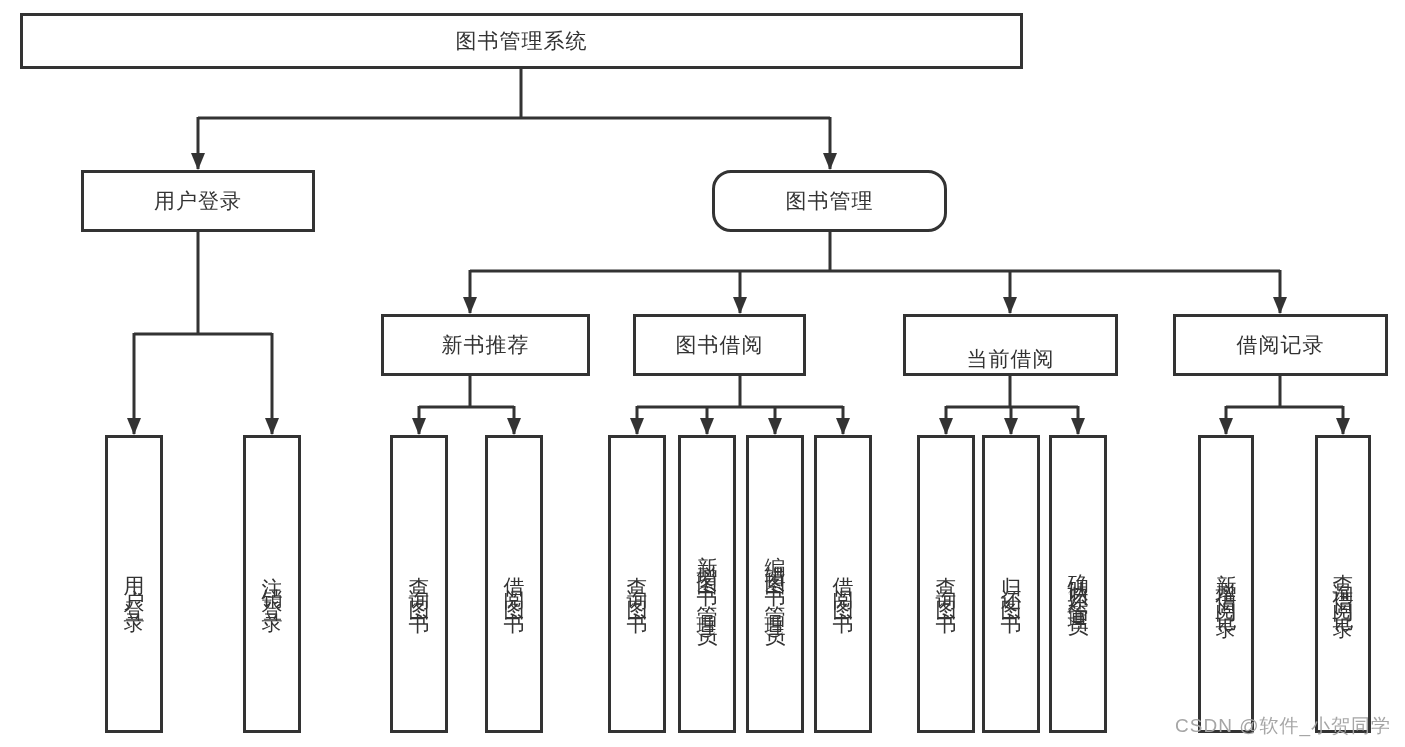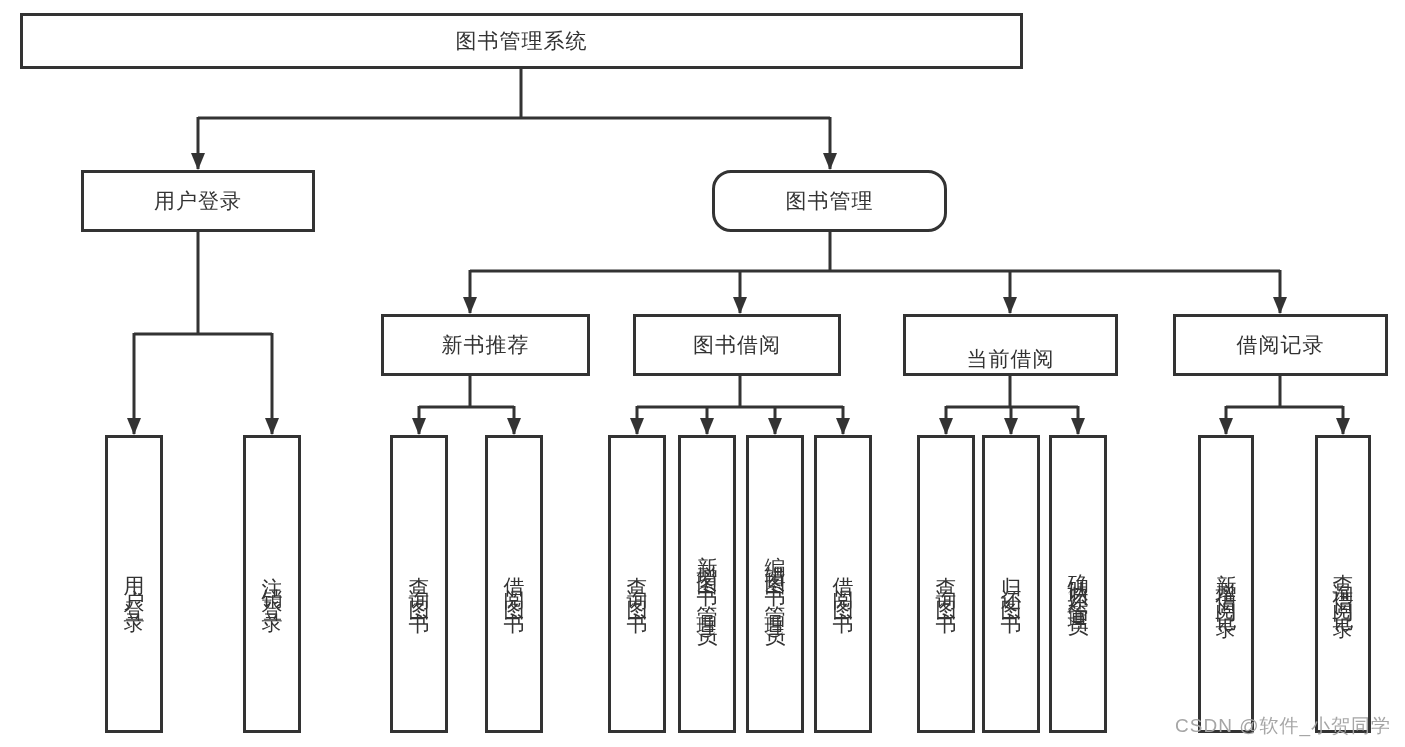--- a/index.html
+++ b/index.html
@@ -122,21 +122,21 @@
   <div class="node" style="left:81px; top:170px; width:234px; height:62px;">
     <span class="hlabel">用户登录</span>
   </div>
   <div class="node" style="left:712px; top:170px; width:235px; height:62px;border-radius:19px;">
     <span class="hlabel">图书管理</span>
   </div>
 
   <div class="node" style="left:363px; top:314px; width:209px; height:62px;margin-left:18px;">
     <span class="hlabel">新书推荐</span>
   </div>
-  <div class="node" style="left:633px; top:314px; width:208px; height:62px;">
+  <div class="node" style="left:633px; top:314px; width:173px; height:62px;">
     <span class="hlabel">图书借阅</span>
   </div>
   <div class="node" style="left:903px; top:314px; width:215px; height:62px;align-items:flex-end;">
     <span class="hlabel">当前借阅</span>
   </div>
   <div class="node" style="left:1173px; top:314px; width:215px; height:62px;text-align:right;">
     <span class="hlabel">借阅记录</span>
   </div>
 
   <div class="node" style="left:105px; top:435px; width:58px; height:298px;">

